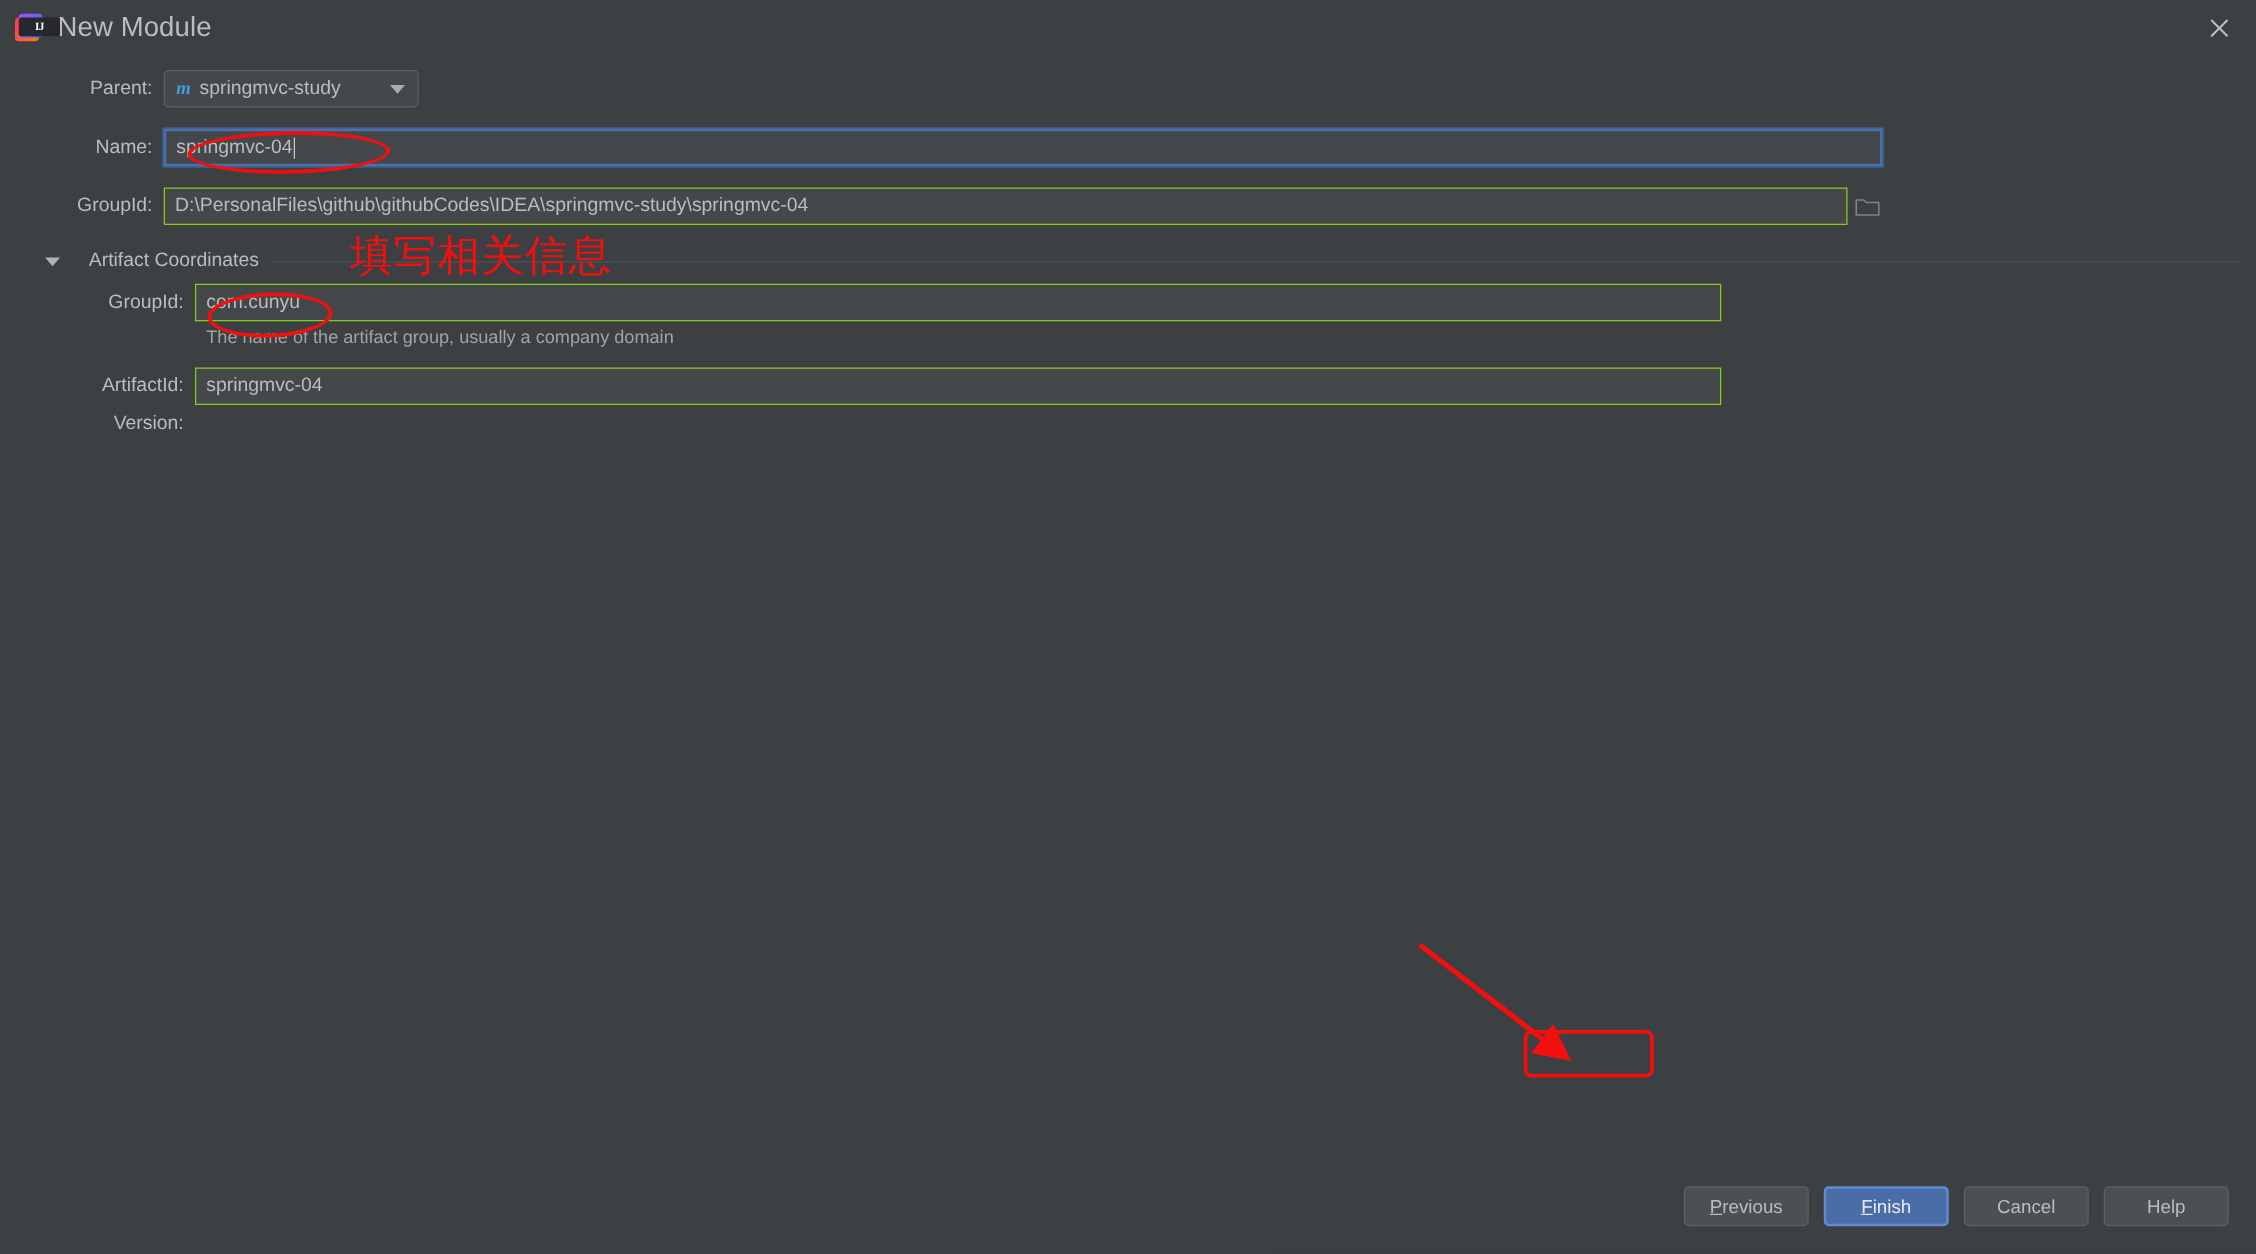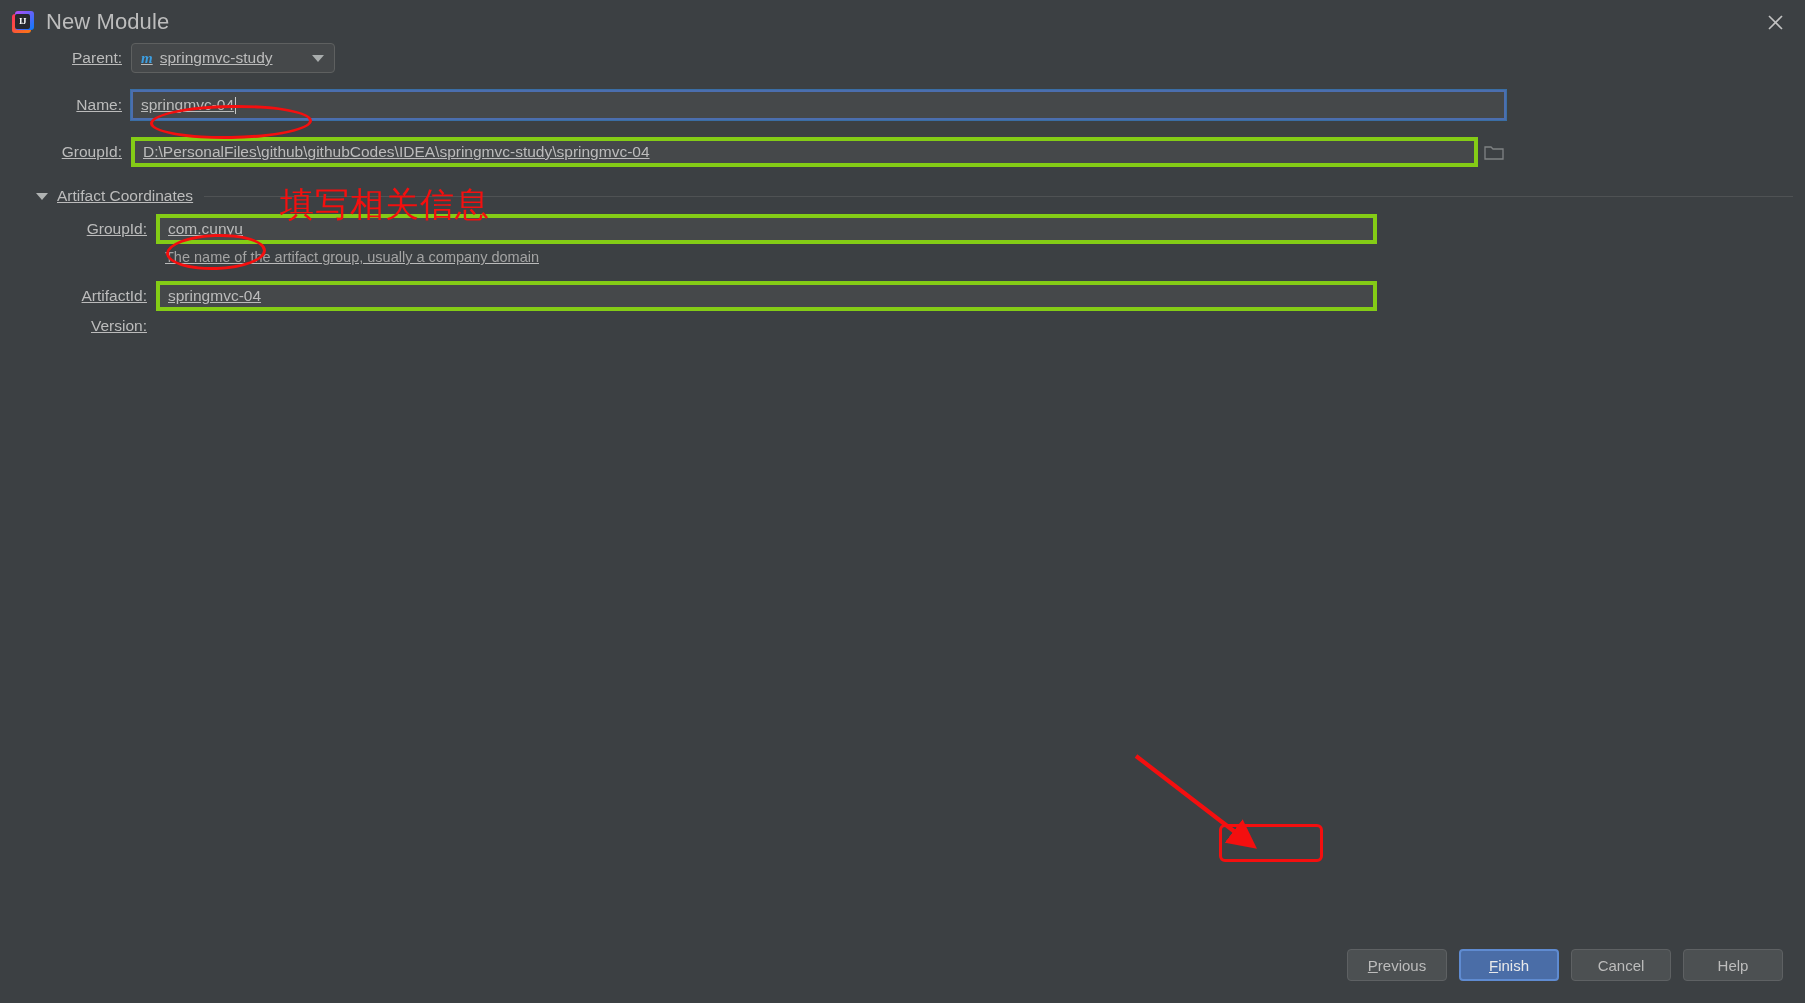--- a/index.html
+++ b/index.html
@@ -38,21 +38,21 @@
     margin-right: 12px;
   }
   .app-icon .sq {
     position: absolute;
     width: 19px; height: 19px;
     border-radius: 3px;
   }
   .app-icon .p1 { left: 0;  top: 3px;  background: linear-gradient(135deg,#fe315d 0%, #f97a12 100%); transform: rotate(0deg); }
   .app-icon .p2 { left: 3px; top: 0;  background: linear-gradient(135deg,#b74af7 0%, #087cfa 100%); }
   .app-icon .p3 {
-    left: 3px; top: 3px; width: 15px; height: 15px;
+    left: 3px; top: 3px; width: 33px; height: 15px;
     background: #27282e; border-radius: 2px;
     display: flex; align-items: center; justify-content: center;
   }
   .app-icon .ij {
     color: #ffffff;
     font-size: 9px;
     font-weight: bold;
     line-height: 1;
     font-family: "Liberation Serif", serif;
     letter-spacing: -0.5px;
@@ -67,21 +67,21 @@
     right: 16px; top: 8px;
     width: 28px; height: 28px;
     display: flex; align-items: center; justify-content: center;
     cursor: pointer;
   }
   .close-btn svg { display: block; }
 
   
   .form {
     position: absolute;
-    top: 43px; left: 0; right: 0; text-decoration: underline;
+    top: 56px; left: 0; right: 0;
   }
   .row {
     position: relative;
     display: flex;
     align-items: center;
     height: 30px;
     margin-bottom: 17px;
   }
   .row .lbl {
     width: 131px;
@@ -127,21 +127,21 @@
     border-right: 6px solid transparent;
     border-top: 7px solid #a9adad;
     margin-left: 6px;
     margin-right: 4px;
   }
 
   
   .txt {
     height: 30px;
     background: #45484a;
-    border: 4px solid #84cc16;
+    border: 1px solid #84cc16;
     display: flex;
     align-items: center;
     padding: 0 8px;
     font-size: 15.5px;
     color: #bcbcbc;
     position: relative;
     white-space: nowrap;
     overflow: hidden;
   }
   .txt.focused {
@@ -181,20 +181,21 @@
     border-left: 6px solid transparent;
     border-right: 6px solid transparent;
     border-top: 7px solid #b0b3b3;
     margin-right: 9px;
     cursor: pointer;
   }
   .section-title {
     font-size: 15.5px;
     color: #bcbcbc;
     white-space: nowrap;
+    margin-left: 14px;
   }
   .section-line {
     flex: 1;
     height: 1px;
     background: #4f5254;
     margin-left: 11px;
     margin-right: 12px;
   }
 
   .sub-row {

